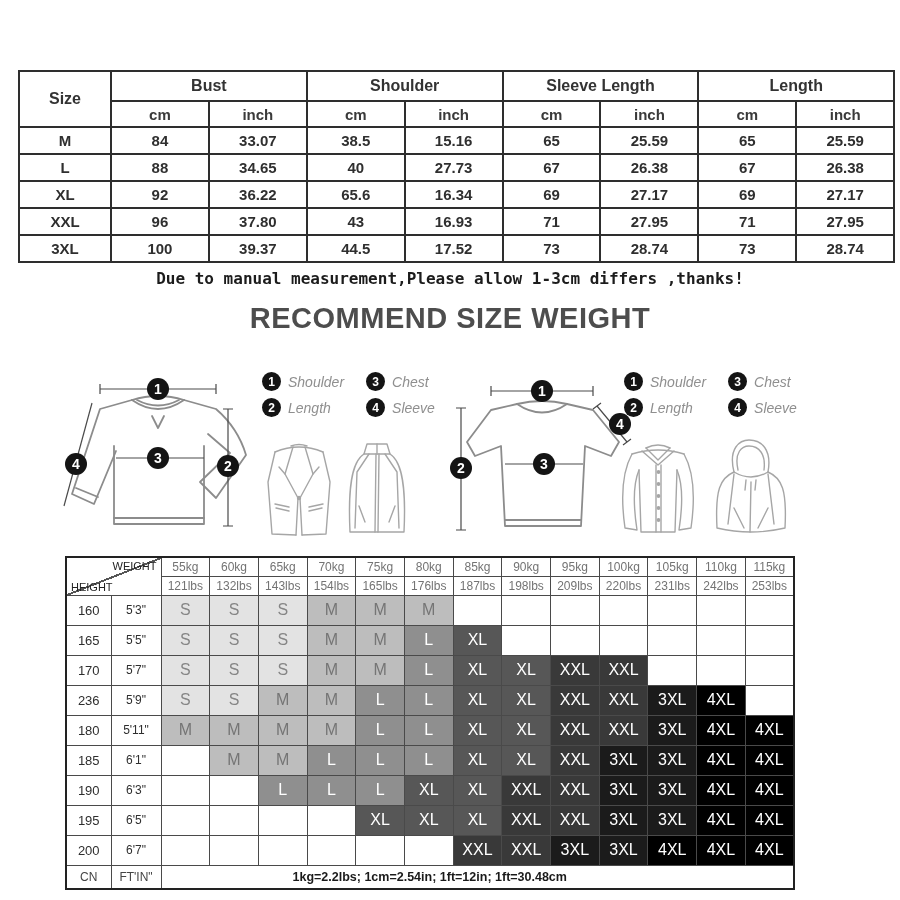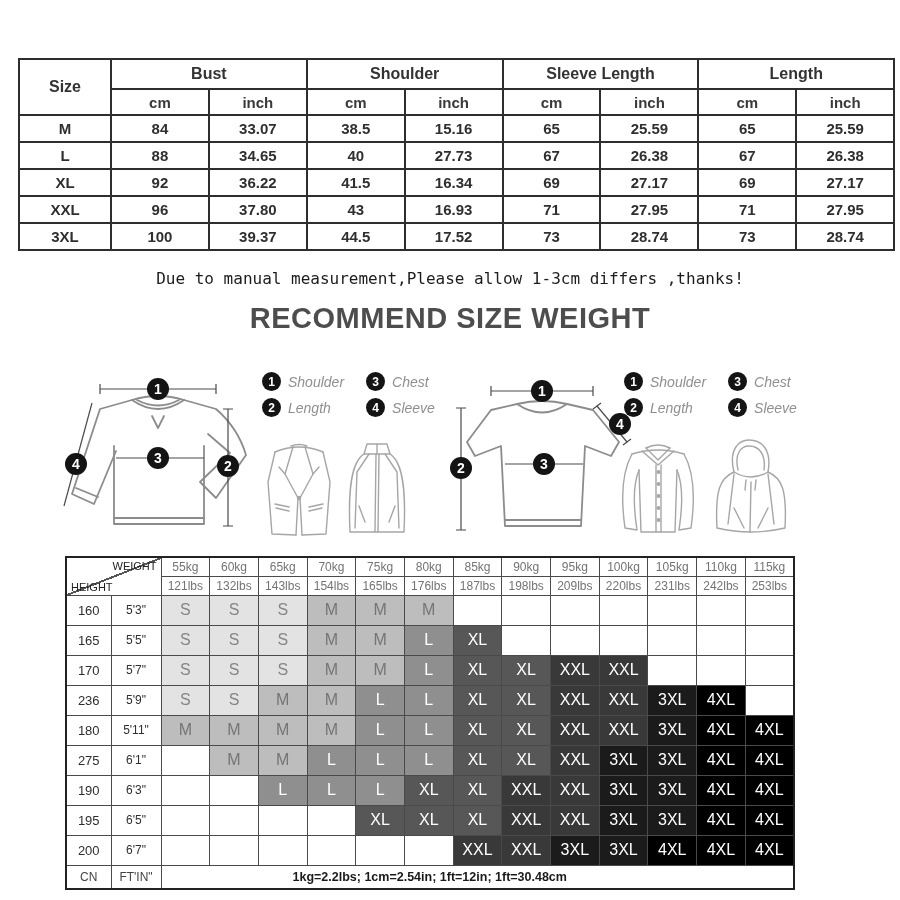--- a/index.html
+++ b/index.html
@@ -1,30 +1,30 @@
 <!DOCTYPE html>
 <html><head>
 <meta charset="utf-8">
 <style>
   *{margin:0;padding:0;box-sizing:border-box;}
   html,body{background:#fff;}
   body{width:900px;height:900px;position:relative;font-family:"Liberation Sans",sans-serif;color:#333;overflow:hidden;}
 
   
-  .mtable{position:absolute;left:18px;top:58px;width:875px;border-collapse:collapse;table-layout:fixed;}
+  .mtable{position:absolute;left:18px;top:70px;width:875px;border-collapse:collapse;table-layout:fixed;}
   .mtable th,.mtable td{border:2px solid #2e2e2e;text-align:center;vertical-align:middle;color:#333;}
   .mtable .group-h{font-size:16px;font-weight:700;height:30px;}
   .mtable .size-h{font-size:16px;font-weight:700;}
   .mtable .unit-h{font-size:15px;font-weight:700;height:26px;color:#3a3a3a;}
   .mtable tbody td{font-size:15px;height:27px;font-weight:600;color:#2f2f2f;}
   .mtable tbody td.size-col{font-weight:700;}
 
   
   .note{position:absolute;top:269px;left:0;width:900px;text-align:center;
-        font-family:"DejaVu Sans Mono","Liberation Mono",monospace;font-size:16px;color:#1c1c1c;}
+        font-family:"DejaVu Sans Mono","Liberation Mono",monospace;font-size:16px;color:#1c1c1c;font-weight:bold;}
   .heading{position:absolute;top:302px;left:0;width:900px;text-align:center;
            font-size:29px;font-weight:700;color:#4d4d4d;letter-spacing:0.5px;}
 
   
   .diag{position:absolute;}
   .garment{stroke:#8c8c8c;stroke-width:1.8;fill:none;stroke-linecap:round;stroke-linejoin:round;}
   .sketch{stroke:#a6a6a6;stroke-width:1.4;fill:none;stroke-linecap:round;stroke-linejoin:round;}
   .mline{stroke:#4a4a4a;stroke-width:1.2;fill:none;}
   .badge-circle{fill:#141414;stroke:none;}
   .badge-num{fill:#fff;font-weight:bold;font-size:14px;font-family:"Liberation Sans",sans-serif;text-anchor:middle;}
@@ -96,21 +96,21 @@
         <td>27.73</td>
         <td>67</td>
         <td>26.38</td>
         <td>67</td>
         <td>26.38</td>
       </tr>
       <tr>
         <td class="size-col">XL</td>
         <td>92</td>
         <td>36.22</td>
-        <td>41.5</td>
+        <td>65.6</td>
         <td>16.34</td>
         <td>69</td>
         <td>27.17</td>
         <td>69</td>
         <td>27.17</td>
       </tr>
       <tr>
         <td class="size-col">XXL</td>
         <td>96</td>
         <td>37.80</td>
@@ -426,21 +426,21 @@
         <td class="sz" style="background: rgb(143, 143, 143); color: rgb(255, 255, 255);">L</td>
         <td class="sz" style="background: rgb(87, 87, 87); color: rgb(255, 255, 255);">XL</td>
         <td class="sz" style="background: rgb(87, 87, 87); color: rgb(255, 255, 255);">XL</td>
         <td class="sz" style="background: rgb(57, 57, 57); color: rgb(255, 255, 255);">XXL</td>
         <td class="sz" style="background: rgb(57, 57, 57); color: rgb(255, 255, 255);">XXL</td>
         <td class="sz" style="background: rgb(27, 27, 27); color: rgb(255, 255, 255);">3XL</td>
         <td class="sz" style="background: rgb(0, 0, 0); color: rgb(255, 255, 255);">4XL</td>
         <td class="sz" style="background: rgb(0, 0, 0); color: rgb(255, 255, 255);">4XL</td>
       </tr>
       <tr>
-        <td class="hcm">275</td>
+        <td class="hcm">185</td>
         <td class="hft">6'1"</td>
         <td class="sz"></td>
         <td class="sz" style="background: rgb(189, 189, 189); color: rgb(117, 117, 117);">M</td>
         <td class="sz" style="background: rgb(189, 189, 189); color: rgb(117, 117, 117);">M</td>
         <td class="sz" style="background: rgb(143, 143, 143); color: rgb(255, 255, 255);">L</td>
         <td class="sz" style="background: rgb(143, 143, 143); color: rgb(255, 255, 255);">L</td>
         <td class="sz" style="background: rgb(143, 143, 143); color: rgb(255, 255, 255);">L</td>
         <td class="sz" style="background: rgb(87, 87, 87); color: rgb(255, 255, 255);">XL</td>
         <td class="sz" style="background: rgb(87, 87, 87); color: rgb(255, 255, 255);">XL</td>
         <td class="sz" style="background: rgb(57, 57, 57); color: rgb(255, 255, 255);">XXL</td>

